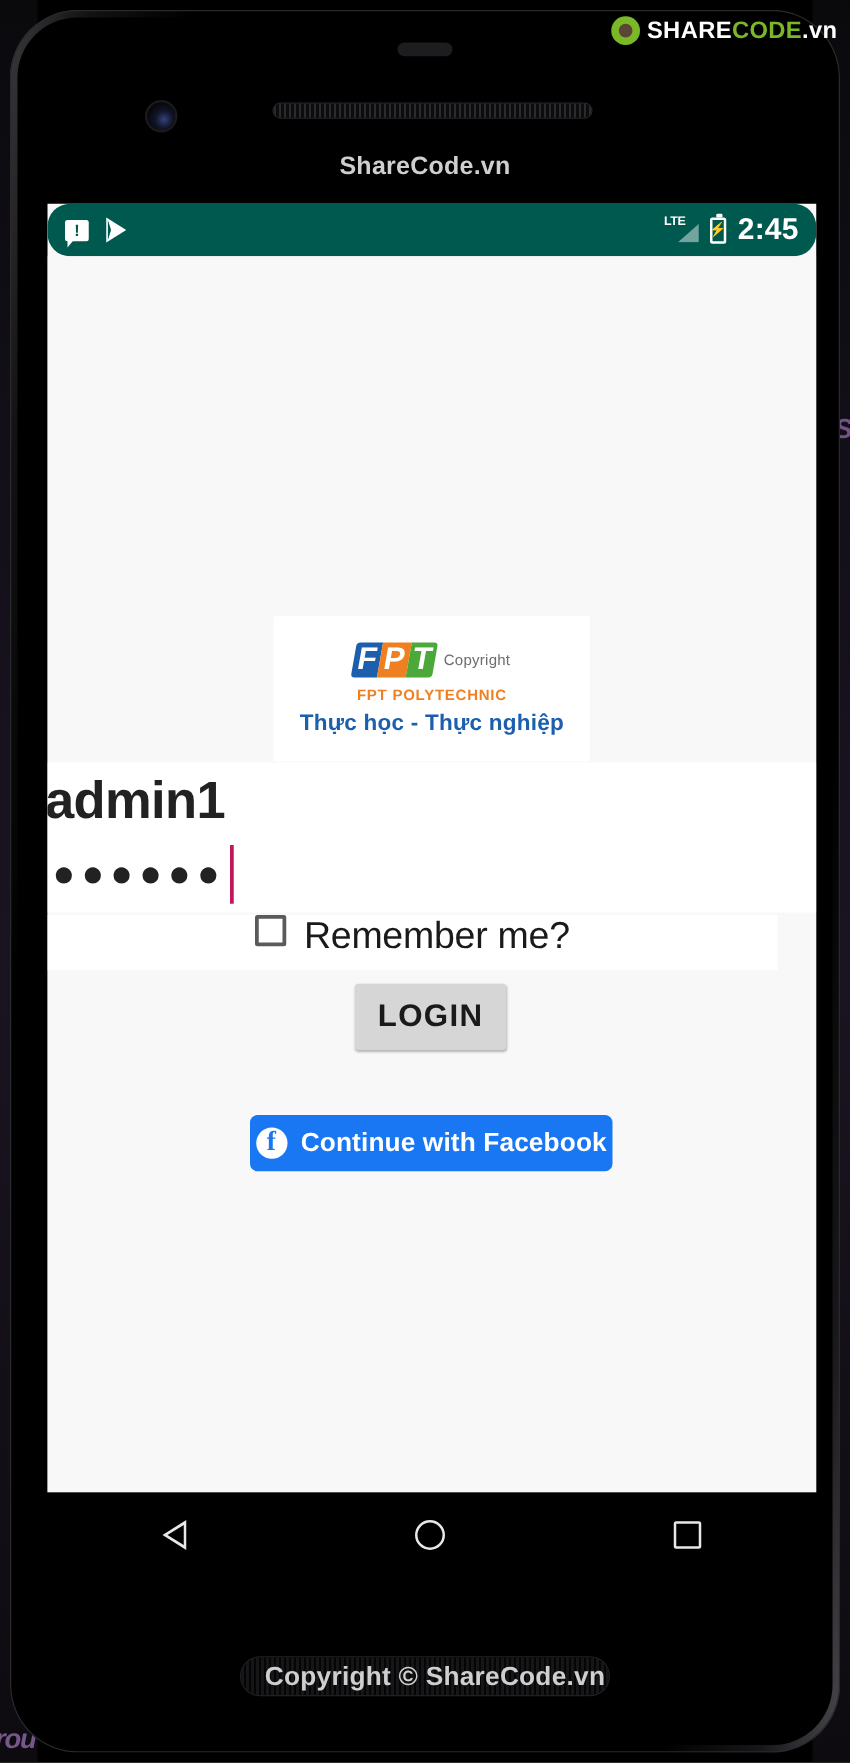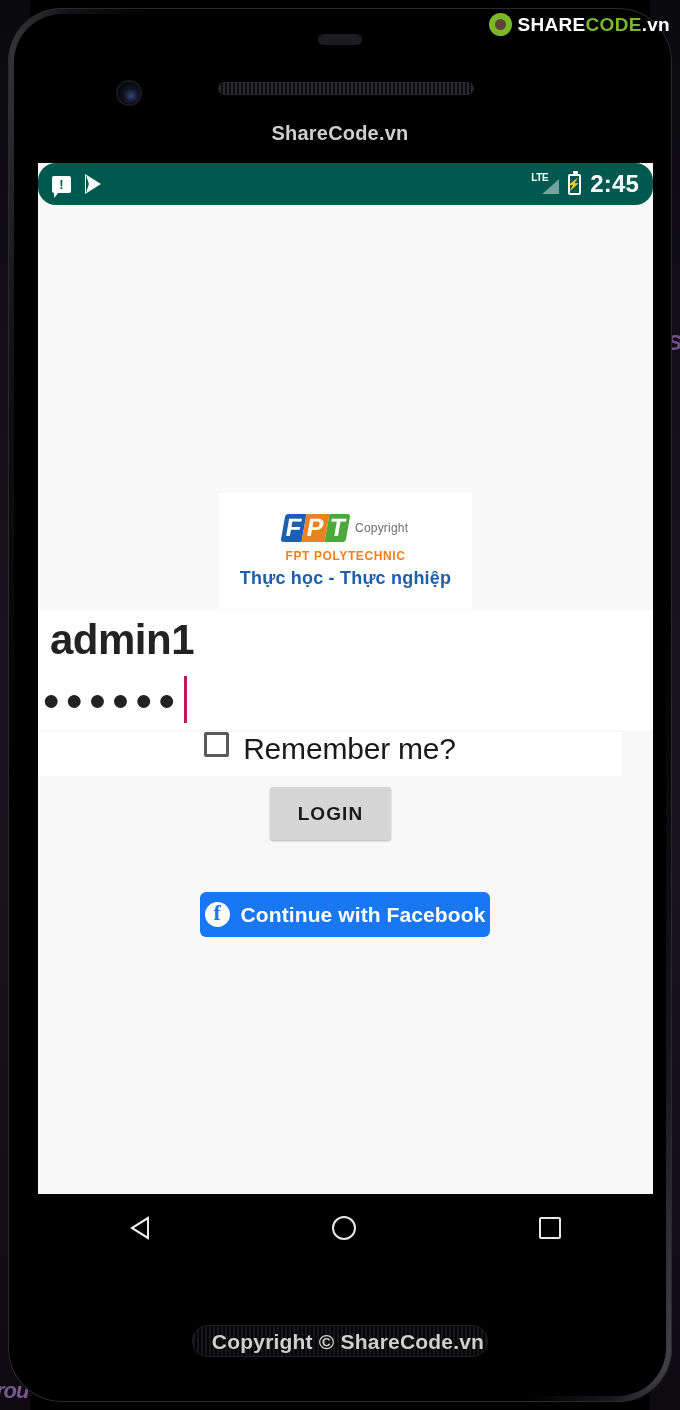--- a/index.html
+++ b/index.html
@@ -201,21 +201,21 @@
     font-size:18px; font-weight:bold; color:#1b5fad;
     letter-spacing:.2px; margin-top:3px;
   }
 
   
   #field-user {
     position:absolute; left:0; top:405px;
     width:615px; height:60px;
     background:#ffffff;
     display:flex; align-items:center;
-    padding-left:14px;
+    padding-left:0;
   }
   .user-text {
     font-size:42px; font-weight:bold; color:#222;
     letter-spacing:-.5px; margin-left:-2px;
   }
   #field-pass {
     position:absolute; left:0; top:465px;
     width:615px; height:60px;
     background:#ffffff;
     display:flex; align-items:center;
@@ -237,26 +237,26 @@
   }
   .chk {
     width:25px; height:25px;
     border:3px solid #5a5a5a; border-radius:2px;
     background:#fff;
   }
   .chk-label { font-size:30px; color:#1a1a1a; letter-spacing:-.2px; }
 
   
   #login-btn {
-    position:absolute; left:232px; top:582px;
+    position:absolute; left:246px; top:582px;
     width:121px; height:53px;
     background:#d6d6d6;
     border:none; border-radius:3px;
     box-shadow:0 1px 2px rgba(0,0,0,.28);
-    color:#1a1a1a; font-size:19px; font-weight:bold;
+    color:#1a1a1a; font-size:25px; font-weight:bold;
     letter-spacing:1.1px;
     font-family:"Liberation Sans", sans-serif;
     cursor:pointer;
   }
 
   
   #fb-btn {
     position:absolute; left:162px; top:687px;
     width:290px; height:45px;
     background:#1977f3; border:none; border-radius:6px;

